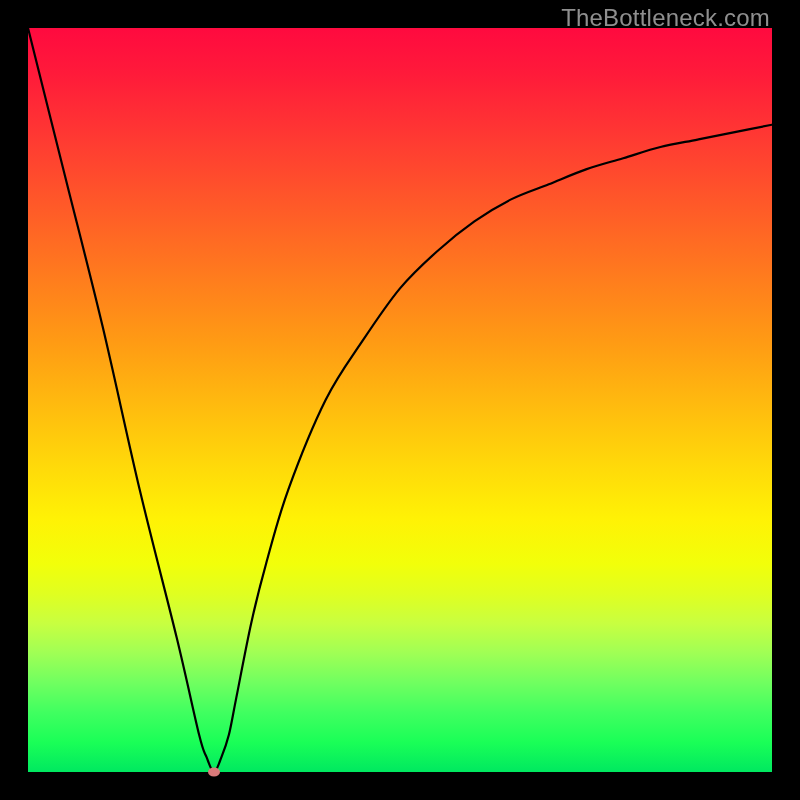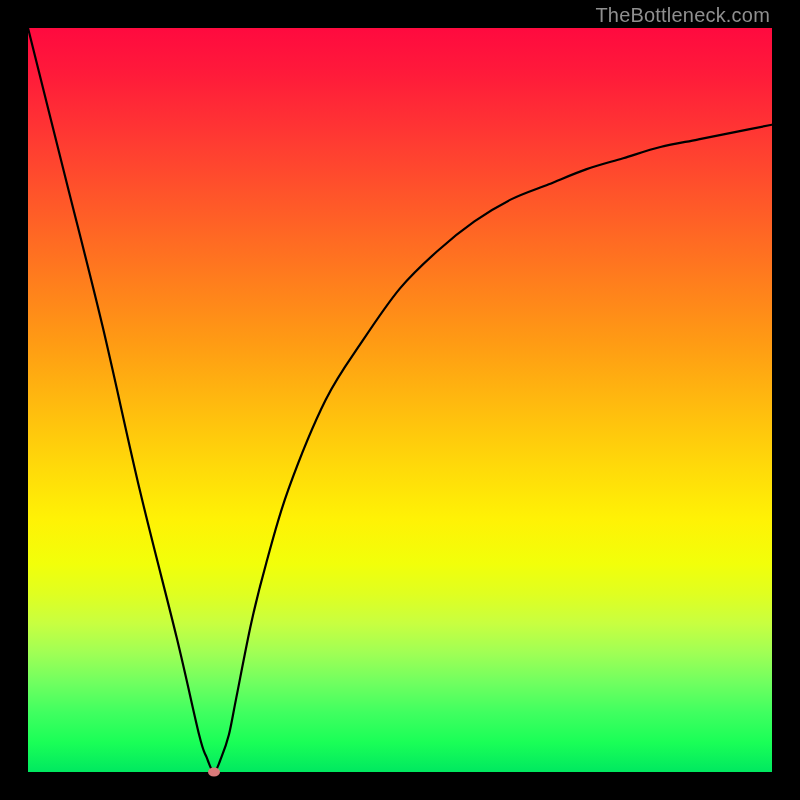--- a/index.html
+++ b/index.html
@@ -42,21 +42,21 @@
       #40ff60 92%,
       #1aff57 96%,
       #00e860 100%
     );
   }
   .watermark {
     position: absolute;
     top: 4px;
     right: 30px;
     color: #8f8f8f;
-    font-size: 20px;
+    font-size: 24px;
     font-weight: 500;
     letter-spacing: 0.2px;
     user-select: none;
   }
   svg.curve {
     position: absolute;
     left: 0;
     top: 0;
     width: 744px;
     height: 744px;

